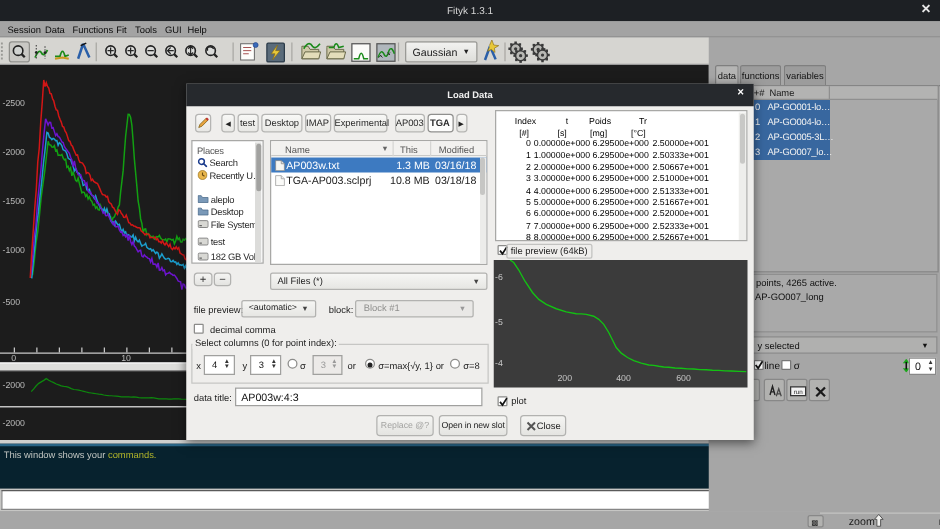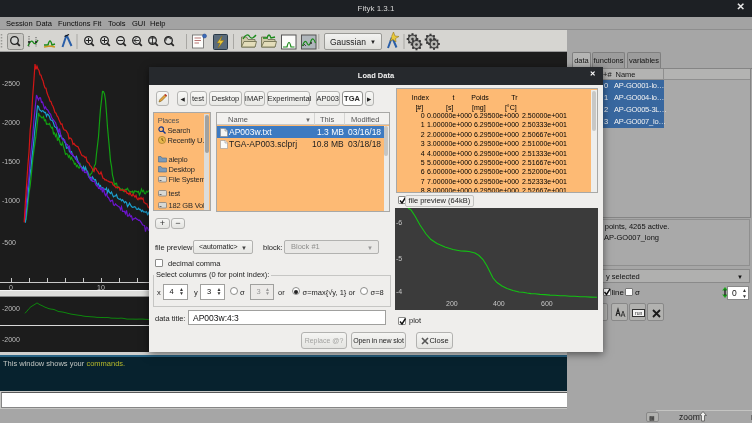--- a/index.html
+++ b/index.html
@@ -40,21 +40,21 @@
 .srow{position:absolute;left:0;width:95px;height:12px;background:#38679f;color:#f2f2f2;font-size:7.5px;line-height:12px;white-space:nowrap;letter-spacing:-0.2px;}
 .sinfo{position:absolute;left:2px;top:167px;width:181px;height:47px;border:1px solid #8f8f8f;background:#a9a9a9;font-size:7.5px;color:#111;white-space:nowrap;}
 .scombo{position:absolute;left:2px;top:217px;width:181px;height:14px;border:1px solid #8a8a8a;background:#b0b0af;font-size:7.5px;color:#111;}
 .sbtn{position:absolute;top:251px;width:17px;height:18px;background:#b2b2b0;border:1px solid #888;border-radius:2px;}
 
 .dialog{left:149px;top:67px;width:454px;height:285px;background:#efeeec;box-shadow:0 2px 8px #00000088;}
 .dtitle{position:absolute;left:0;top:0;width:454px;height:18px;background:#26292d;}
 .dtitle .t{position:absolute;width:100%;text-align:center;color:#f0f0f0;font-size:7.5px;font-weight:bold;line-height:18px;}
 .dtitle .x{position:absolute;right:7.5px;top:3px;color:#fff;font-size:7px;font-weight:bold;}
 .crumb{position:absolute;top:23.5px;height:15px;background:linear-gradient(#f8f8f6,#e8e8e5);border:1px solid #b5b5b3;border-radius:3px;font-size:7.5px;color:#2a2a2a;text-align:center;line-height:14px;}
-.box{position:absolute;background:#fdba74;border:1px solid #a8a8a6;}
+.box{position:absolute;background:#ffffff;border:1px solid #a8a8a6;}
 .places{font-size:7.5px;color:#2a2a2a;overflow:hidden;letter-spacing:-0.2px;}
 .prow{position:absolute;left:4px;white-space:nowrap;}
 .flhead{position:absolute;left:0;top:0;width:100%;height:12px;background:#f2f1ef;border-bottom:1px solid #c9c9c7;font-size:7.5px;color:#555;}
 .combo{position:absolute;background:linear-gradient(#f6f6f4,#e6e6e3);border:1px solid #b2b2b0;border-radius:2px;font-size:7.5px;color:#222;}
 .carr{position:absolute;right:5px;font-size:6px;color:#444;}
 .dlabel{position:absolute;font-size:7.5px;color:#1d1d1d;white-space:nowrap;}
 .check{position:absolute;width:8px;height:8px;background:#fff;border:1px solid #8c8c8a;border-radius:1px;}
 .radio{position:absolute;width:8px;height:8px;background:#fff;border:1px solid #8c8c8a;border-radius:50%;}
 .spin{position:absolute;width:25px;height:16px;background:#fff;border:1px solid #a0a09e;font-size:7.5px;color:#111;}
 .sparr{position:absolute;right:1px;width:8px;font-size:5px;color:#333;line-height:4px;text-align:center;}
@@ -389,20 +389,24 @@
           <path d="M5 0.5 L5 3 L7.5 3" fill="#eee" stroke="#999" stroke-width="0.6"></path>
         </svg>
    <span style="position:absolute;left:12px;top:1px">TGA-AP003.sclprj</span>
         <span style="position:absolute;left:95px;top:1px">10.8 MB</span>
         <span style="position:absolute;left:131px;top:1px">03/18/18</span>
       </div>
  <div style="position:absolute;right:0.5px;top:13px;width:5px;height:85px;background:#ececea">
         <div style="position:absolute;left:0.5px;top:0;width:4px;height:30px;background:#c6c6c4;border-radius:2px"></div>
       </div>
 </div>
+<div class="combo" style="left:67px;top:150.5px;width:174px;height:14px">
+      <span style="position:absolute;left:5px;top:1.5px">All Files (*)</span>
+      <span class="carr" style="top:4px">▼</span>
+    </div>
 
 <div class="dlabel" style="left:6px;top:176px">file preview:</div>
 <div class="combo" style="left:44px;top:172.5px;width:60px;height:14.5px">
       <span style="position:absolute;left:5px;top:2px;font-size:7px">&lt;automatic&gt;</span>
       <span class="carr" style="top:4.5px">▼</span>
     </div>
 <div class="dlabel" style="left:114px;top:176px">block:</div>
 <div class="combo" style="left:135px;top:172.5px;width:95px;height:14.5px;background:#e9e8e6;color:#8f8f8d">
       <span style="position:absolute;left:6px;top:1.5px">Block #1</span>
       <span class="carr" style="top:4.5px;color:#999">▼</span>

